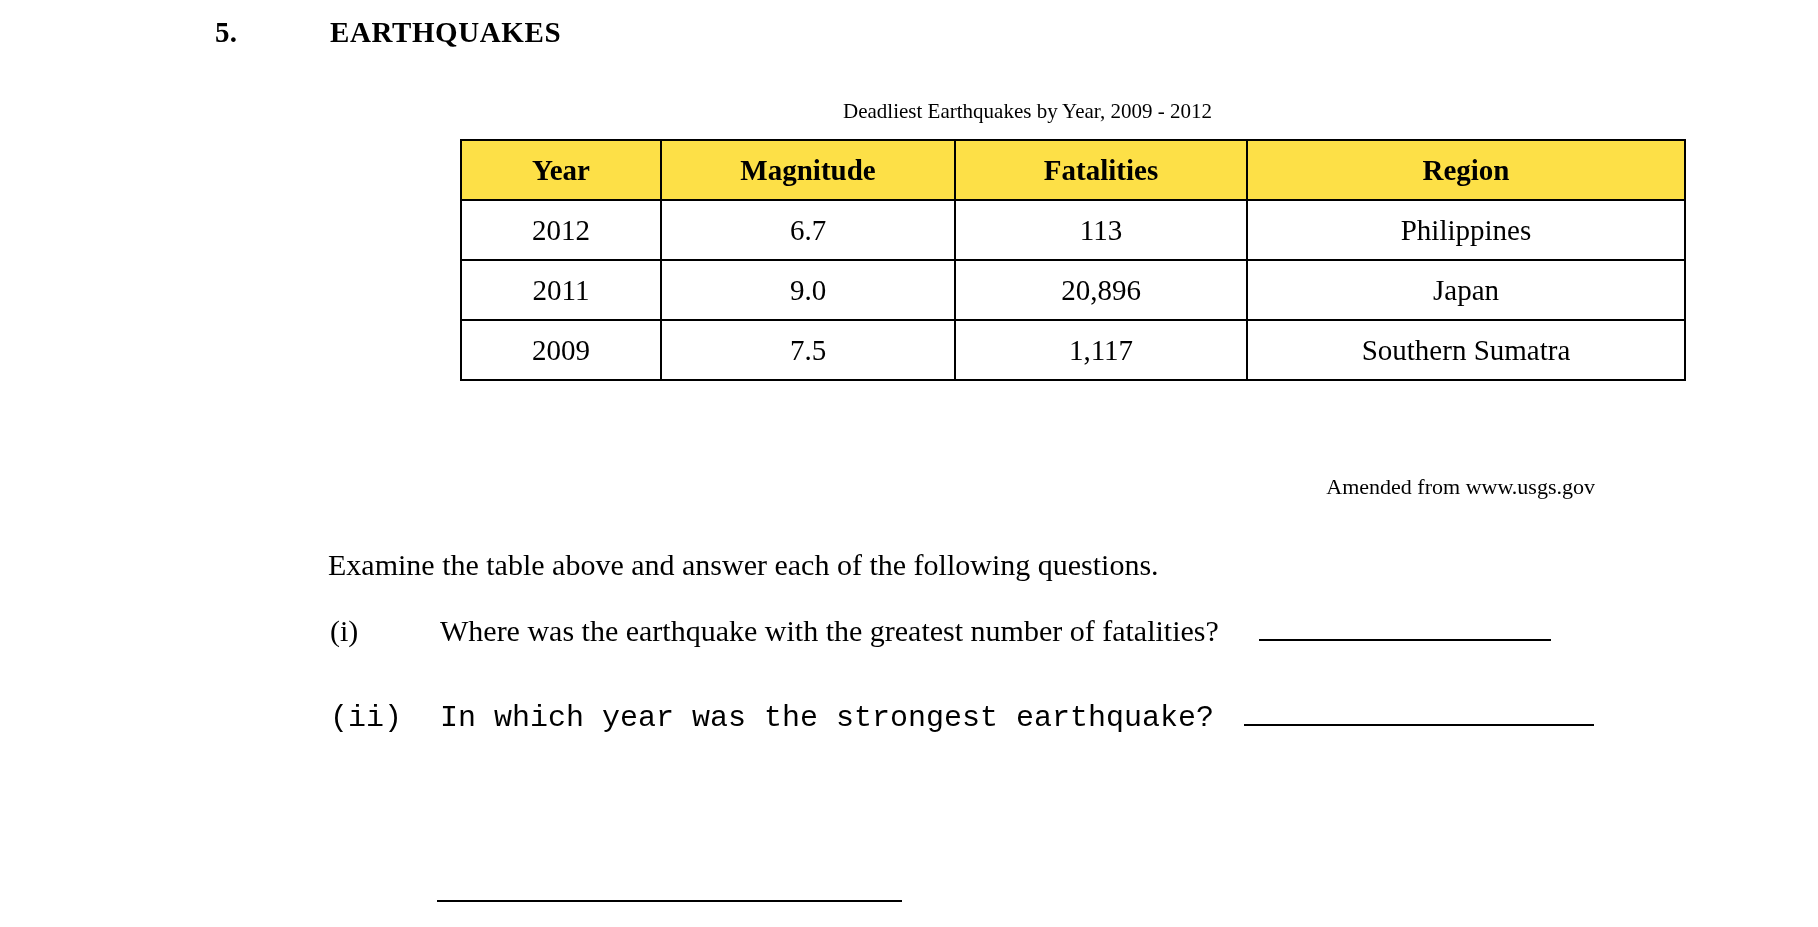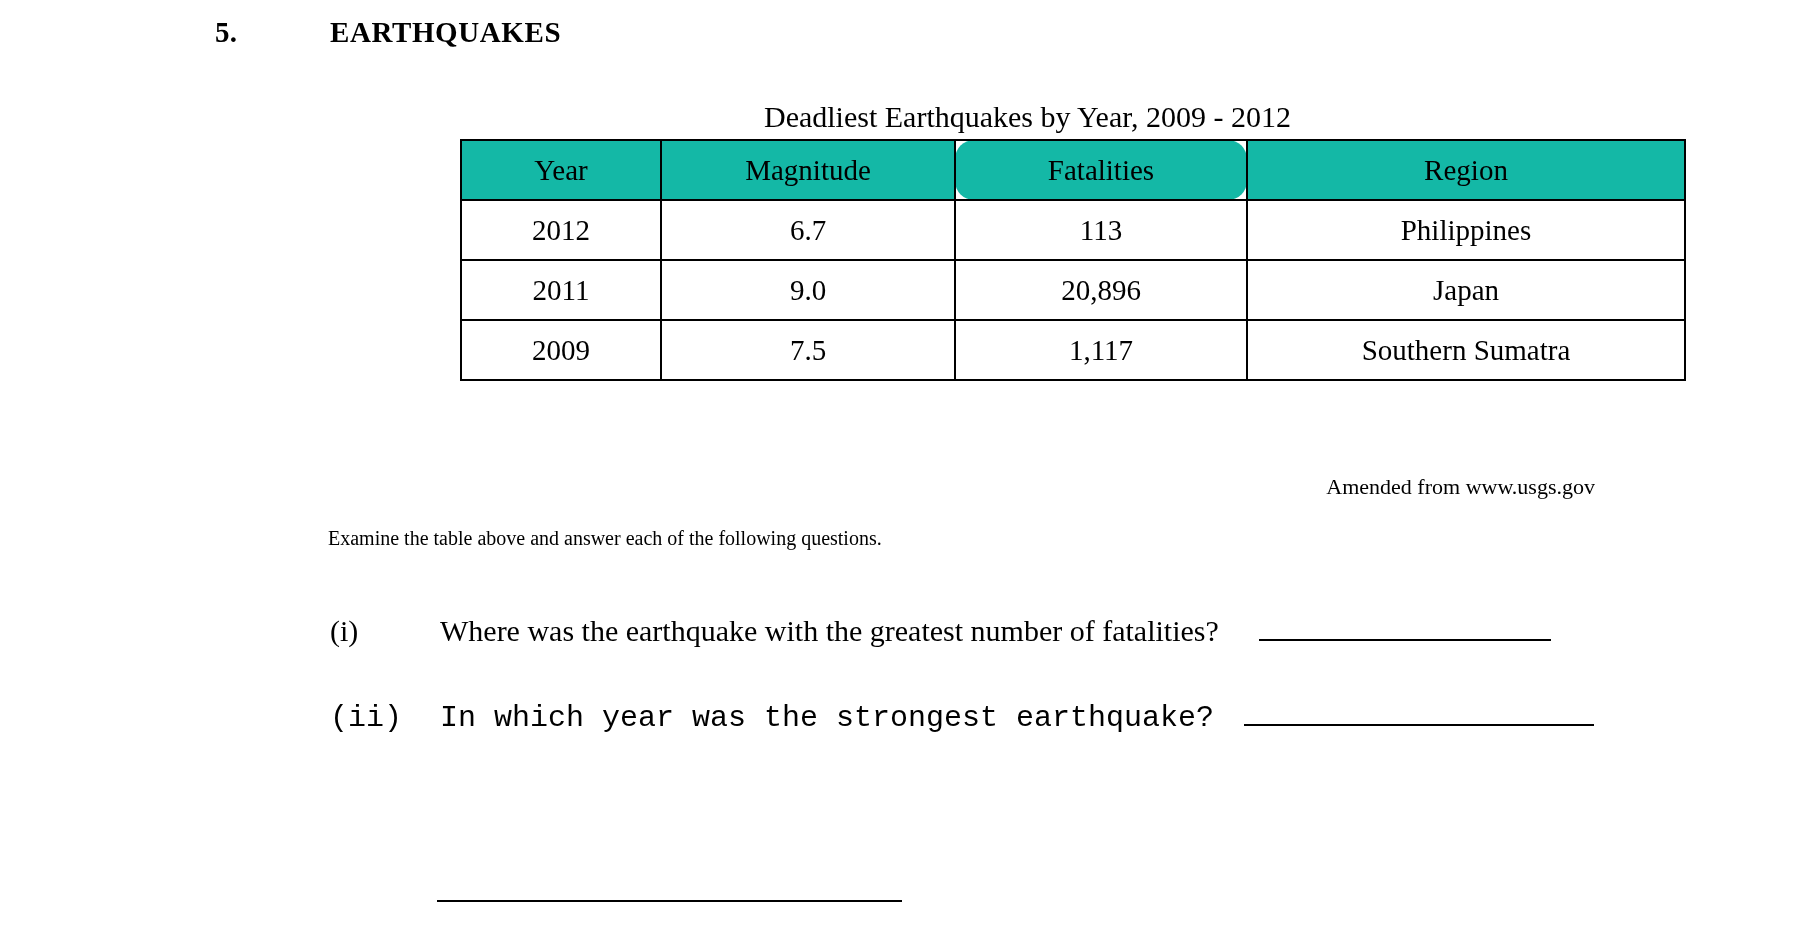--- a/index.html
+++ b/index.html
@@ -41,21 +41,21 @@
     font-family: Liberation Serif, serif;
   }
 
   
   .table-caption {
     position: absolute;
     left: 460px;
     top: 100px;
     width: 1135px;
     text-align: center;
-    font-size: 30px;
+    font-size: 21px;
     line-height: 1.1;
   }
 
   
   .data-table-wrap {
     position: absolute;
     left: 460px;
     top: 139px;
   }
   table.data-table {
@@ -65,46 +65,46 @@
   table.data-table th,
   table.data-table td {
     border: 2px solid #000000;
     height: 58px;
     padding: 0 10px;
     text-align: center;
     vertical-align: middle;
     font-weight: normal;
   }
   table.data-table thead th {
-    background: #14b8a6;
-    font-weight: normal;
+    background: #fde047;
+    font-weight: bold;
     font-size: 29px;
   }
   .col-year { width: 178px; }
   .col-mag { width: 272px; margin-top: 45px; }
-  .col-fat { width: 270px; border-radius: 19px; }
+  .col-fat { width: 270px; }
   .col-region { width: 416px; }
 
   
   .source-note {
     position: absolute;
     left: 1000px;
     top: 438px;
     width: 595px;
     text-align: right;
     font-size: 22px;
     margin-top: 36px;
   }
 
   
   .instructions {
     position: absolute;
     left: 328px;
-    top: 527px;
-    font-size: 20px;
+    top: 548px;
+    font-size: 30px;
   }
 
   
   .question {
     position: absolute;
     display: flex;
     align-items: baseline;
     font-size: 30px;
     white-space: nowrap;
   }

